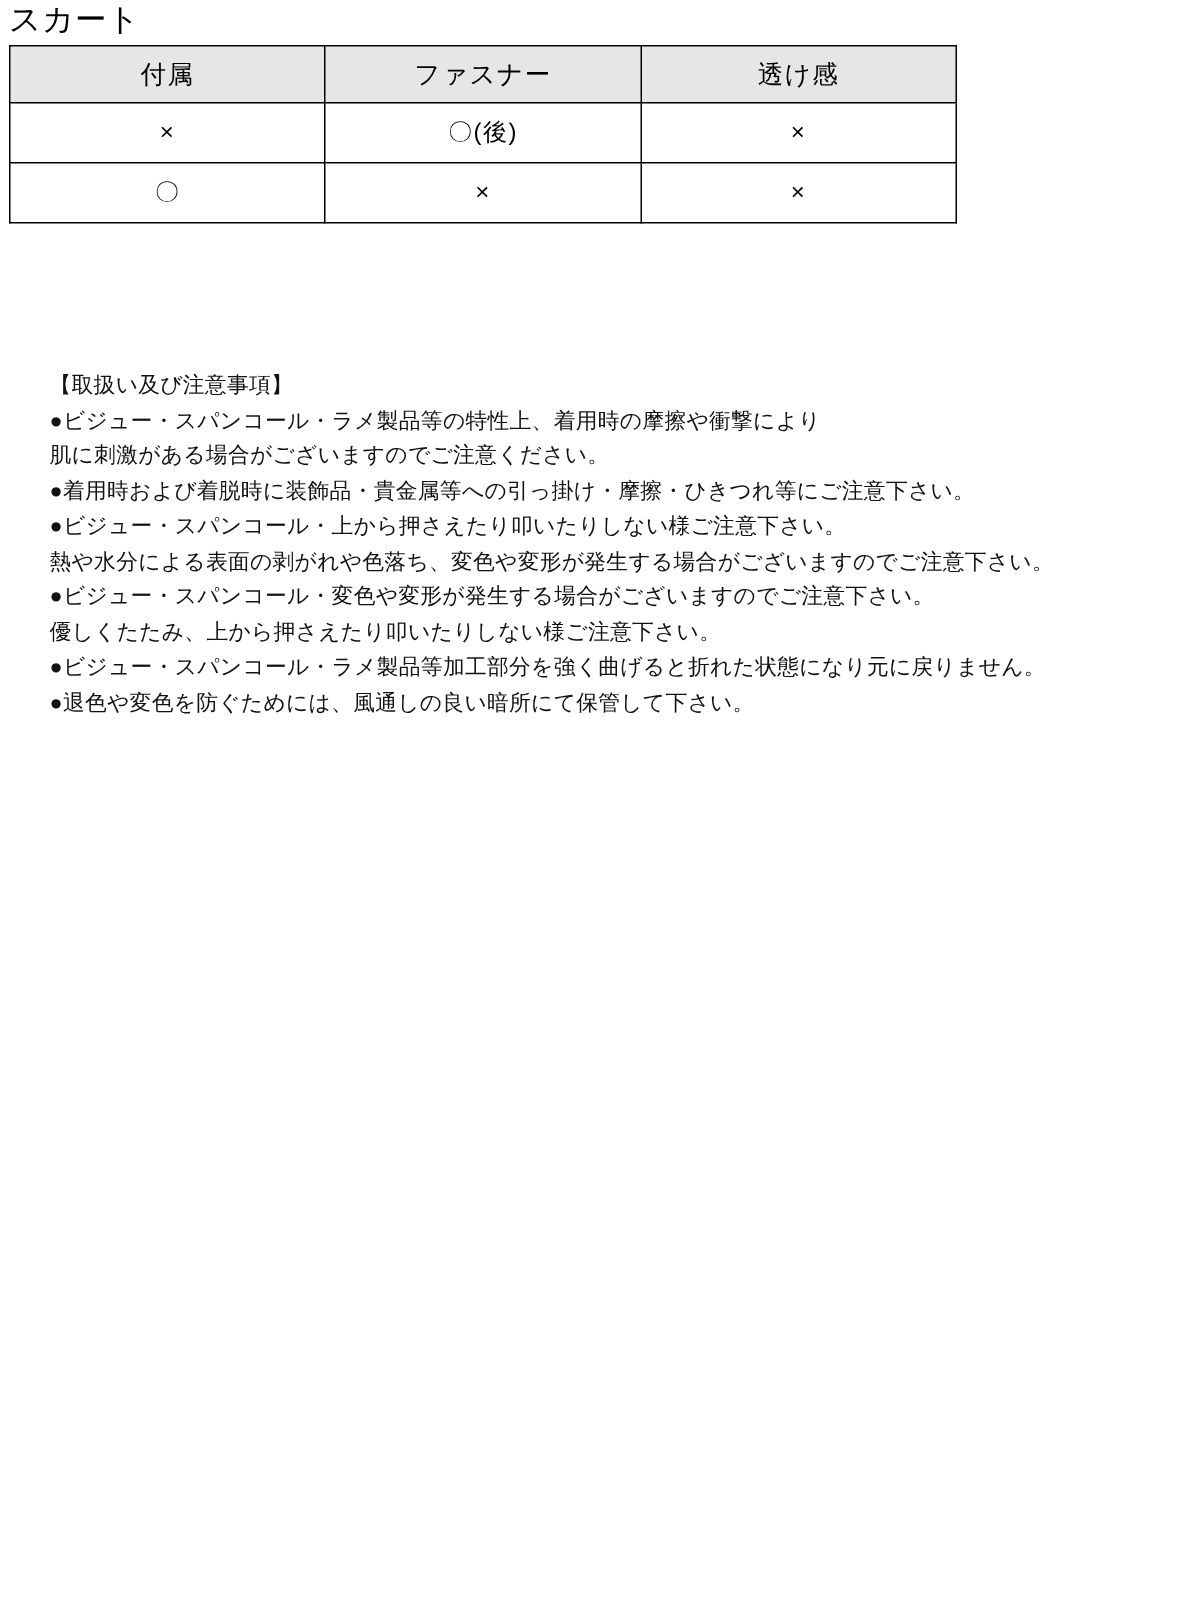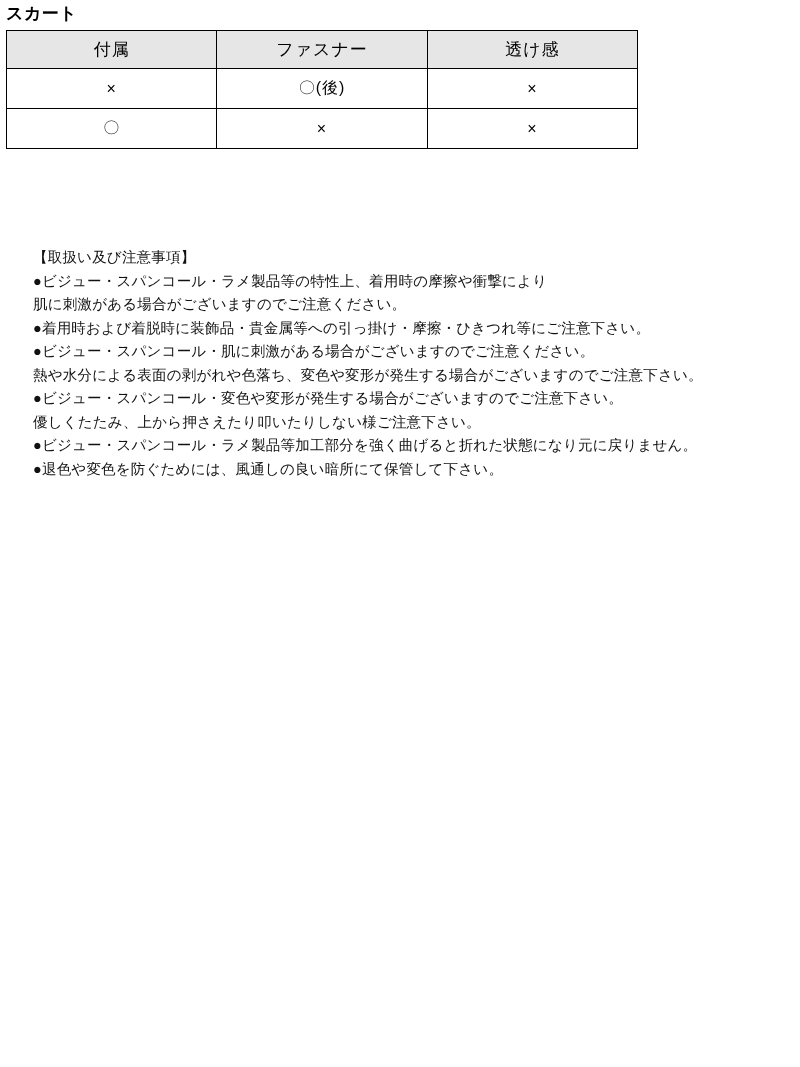--- a/index.html
+++ b/index.html
@@ -20,25 +20,24 @@
     width: 800px;
     height: 1067px;
     box-sizing: border-box;
     position: relative;
   }
 
   .page-title {
     position: absolute;
     left: 6px;
     top: 3px;
-    font-size: 17px;
+    font-size: 21px;
     line-height: 22px;
     letter-spacing: 0.5px;
     color: #000;
-    font-weight: bold;
   }
 
   .spec-table {
     position: absolute;
     left: 6px;
     top: 30px;
     width: 632px;
     border-collapse: collapse;
     table-layout: fixed;
   }
@@ -103,21 +102,21 @@
         <td class="val">×</td>
       </tr>
     </tbody>
   </table>
 
   <div class="notes">
     <div class="note-line note-head">【取扱い及び注意事項】</div>
     <div class="note-line">●ビジュー・スパンコール・ラメ製品等の特性上、着用時の摩擦や衝撃により</div>
     <div class="note-line">肌に刺激がある場合がございますのでご注意ください。</div>
     <div class="note-line">●着用時および着脱時に装飾品・貴金属等への引っ掛け・摩擦・ひきつれ等にご注意下さい。</div>
-    <div class="note-line">●ビジュー・スパンコール・肌に刺激がある場合がございますのでご注意ください。</div>
+    <div class="note-line">●ビジュー・スパンコール・上から押さえたり叩いたりしない様ご注意下さい。</div>
     <div class="note-line">熱や水分による表面の剥がれや色落ち、変色や変形が発生する場合がございますのでご注意下さい。</div>
     <div class="note-line">●ビジュー・スパンコール・変色や変形が発生する場合がございますのでご注意下さい。</div>
     <div class="note-line">優しくたたみ、上から押さえたり叩いたりしない様ご注意下さい。</div>
     <div class="note-line">●ビジュー・スパンコール・ラメ製品等加工部分を強く曲げると折れた状態になり元に戻りません。</div>
     <div class="note-line">●退色や変色を防ぐためには、風通しの良い暗所にて保管して下さい。</div>
   </div>
 
 </div>
 
 </body></html>

